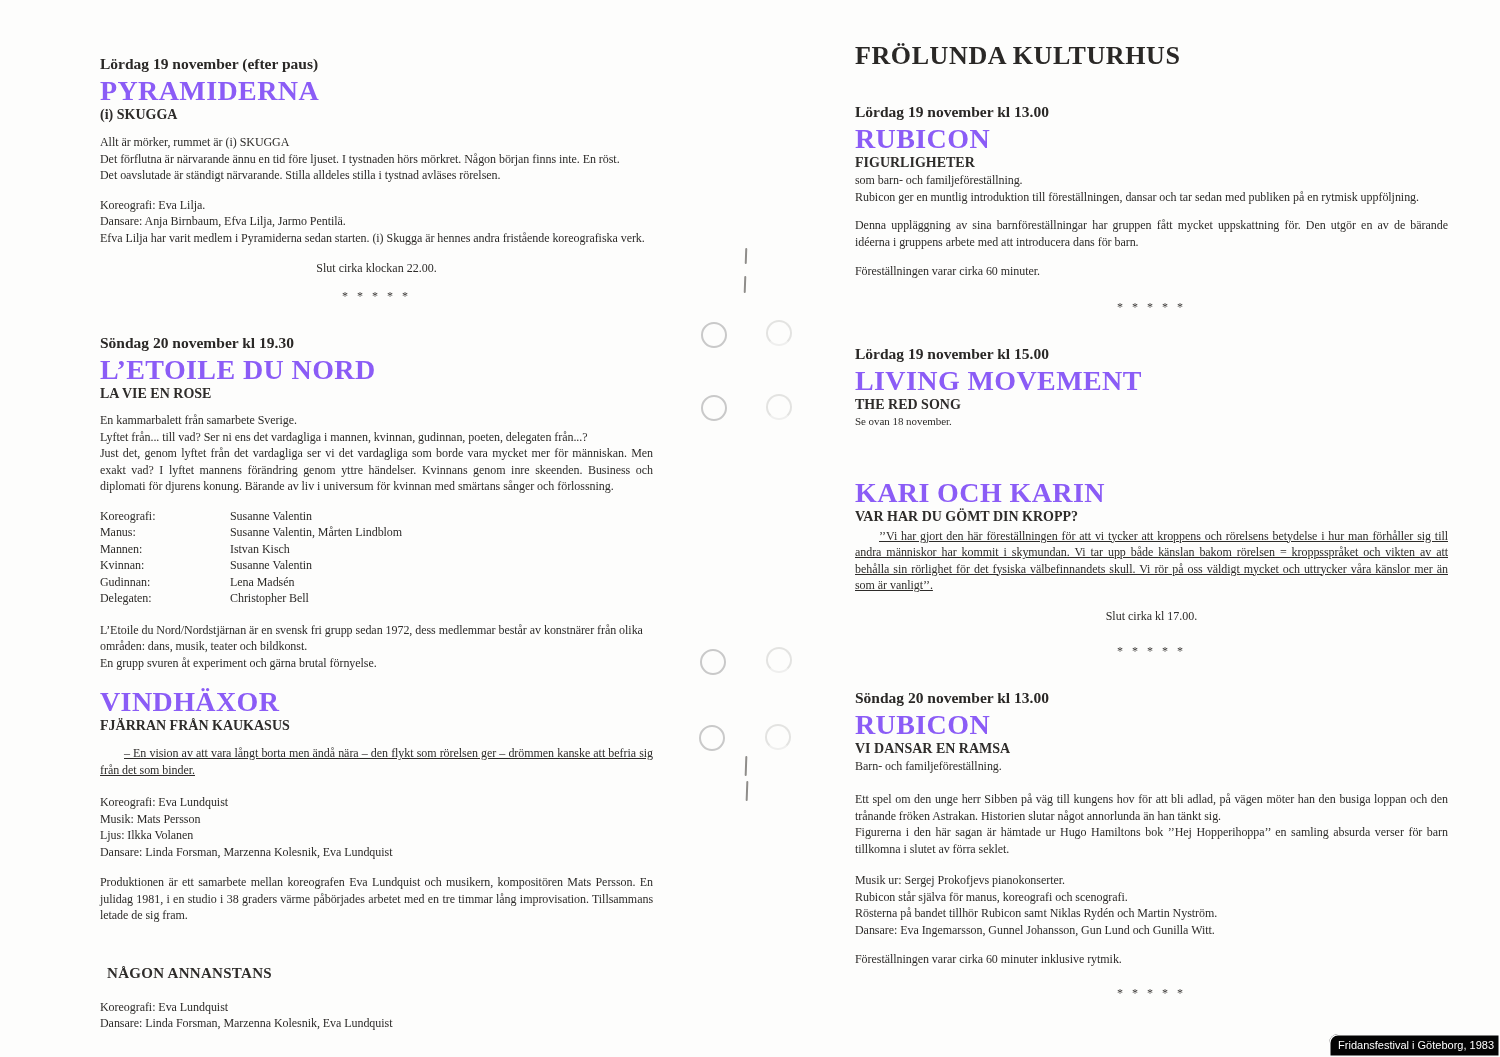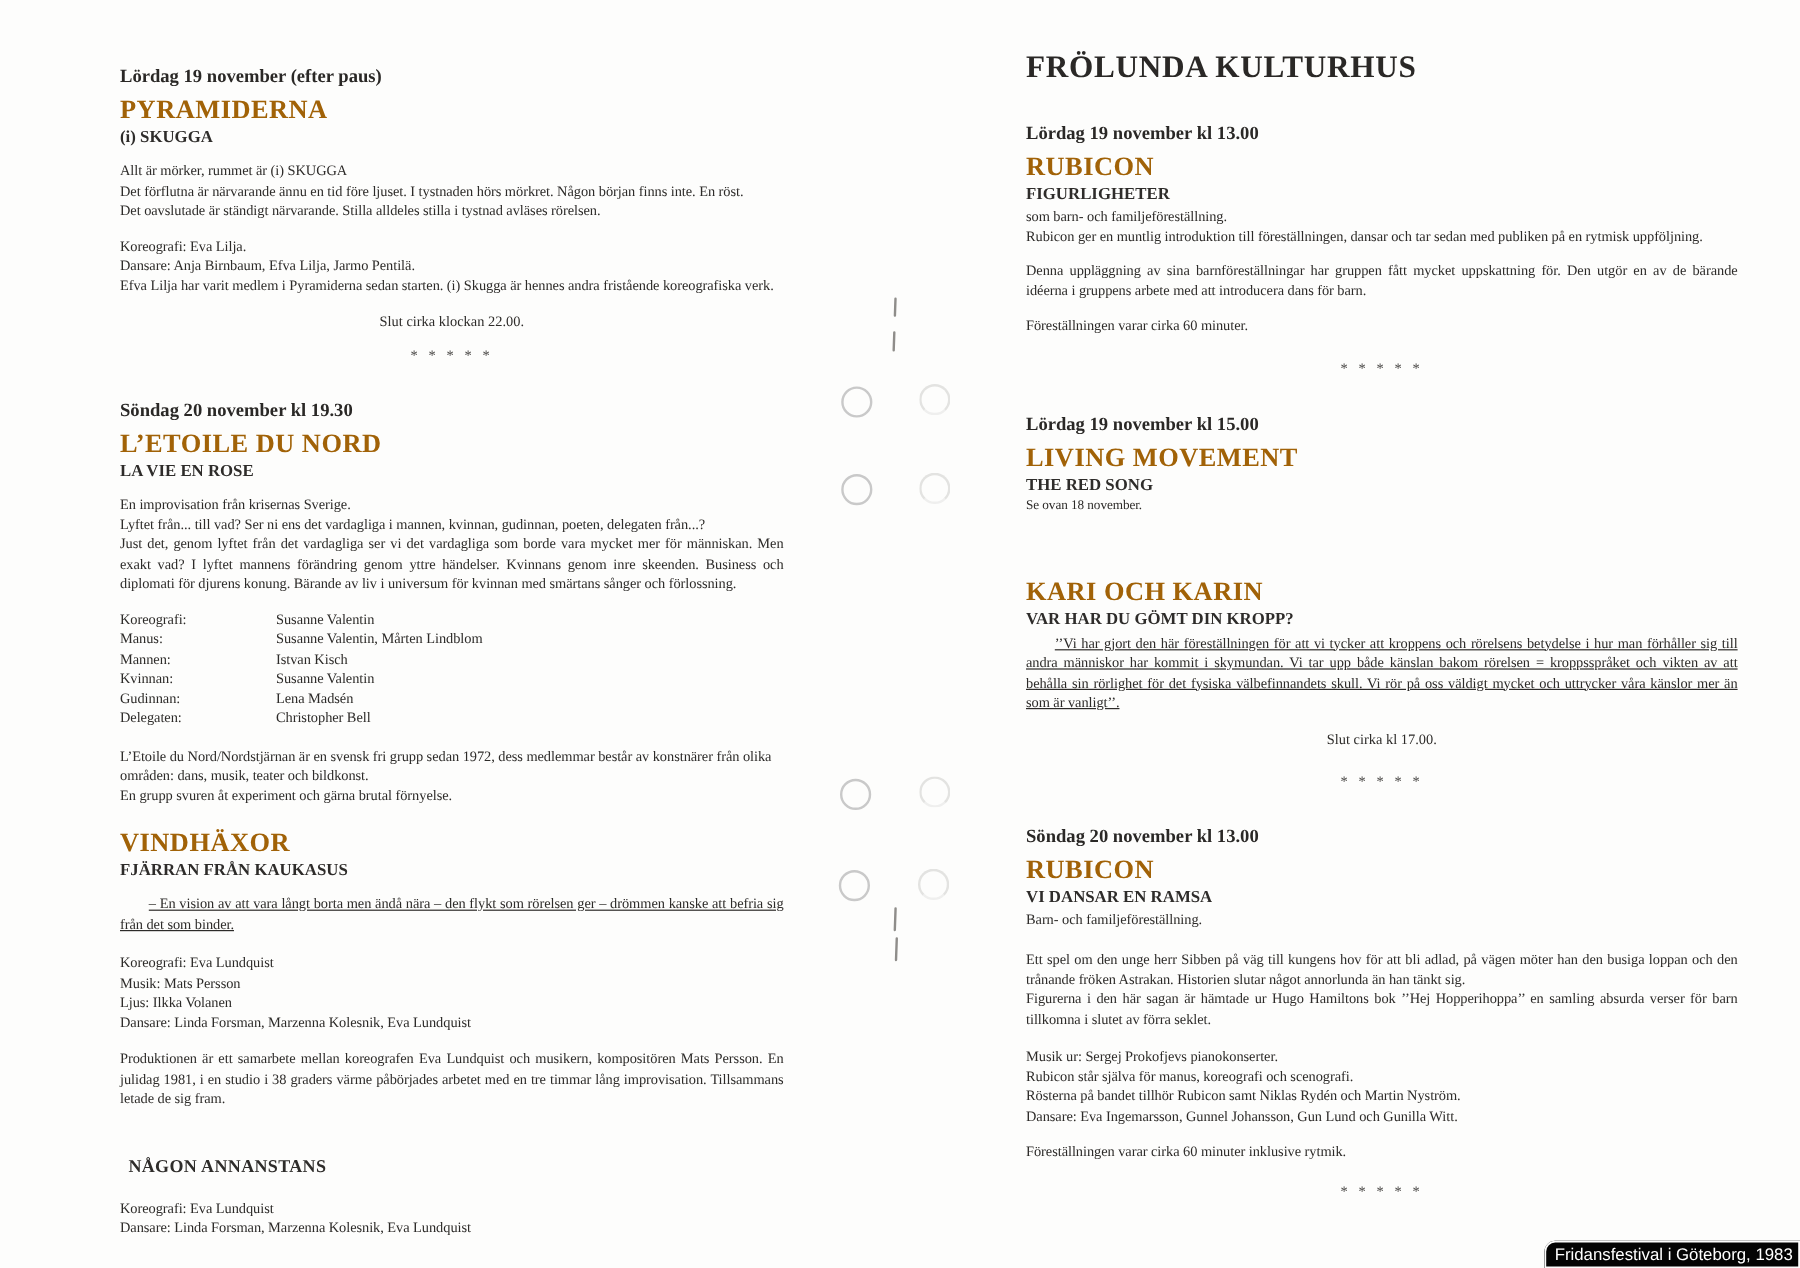--- a/index.html
+++ b/index.html
@@ -7,21 +7,21 @@
   body{width:1500px;height:1057px;position:relative;background:#fdfdfc;overflow:hidden;
        font-family:"Liberation Serif", serif;color:#2d2b29;}
   .page{position:absolute;inset:0;}
   .col{position:absolute;}
   .col-left{left:100px;top:54px;width:553px;}
   .col-right{left:855px;top:40px;width:593px;}
   .col > :first-child{margin-top:0;}
 
   .venue{font-size:26px;font-weight:bold;letter-spacing:.6px;color:#2a2826;line-height:32px;}
   .date{font-size:15.5px;font-weight:bold;margin-top:30px;line-height:20px;color:#2a2826;}
-  .title{font-size:22px;font-weight:bold;margin-top:18px;letter-spacing:.4px;line-height:26px;color:#a16207;}
+  .title{font-size:28px;font-weight:bold;margin-top:18px;letter-spacing:.4px;line-height:26px;color:#8b5cf6;}
   .date + .title{margin-top:4px;}
   .subtitle{font-size:14px;font-weight:bold;margin-top:1px;line-height:19px;color:#2e2c2a;}
   .h3{font-size:15px;font-weight:bold;margin-top:40px;padding-left:7px;letter-spacing:.3px;line-height:19px;color:#2e2c2a;}
   .lines,.flow,.credits{font-size:12px;line-height:16.5px;margin-top:13px;letter-spacing:-.05px;}
   .lines.sm{font-size:11px;line-height:14px;}
   .flow.justify{text-align:justify;}
   .flow.indent{text-indent:24px;text-decoration:underline;}
   .center{font-size:12px;line-height:16px;margin-top:14px;text-align:center;}
   .stars{font-size:12px;line-height:14px;margin-top:13px;text-align:center;letter-spacing:3px;color:#3a3836;}
   .credit-row{display:flex;}
@@ -29,21 +29,21 @@
   .credit-value{flex:1;}
 
   
   .hole{position:absolute;width:22px;height:22px;border-radius:50%;
         border:2.5px solid #c9c9c9;background:transparent;}
   .hole.faint{border-color:#e3e3e1;border-bottom-color:#efefee;}
   .clip{position:absolute;width:2px;background:#8f8d8a;transform:rotate(2deg);border-radius:1px;}
 
   
   .footer-box{position:absolute;right:0;bottom:0;background:#040404;color:#fff;
-      font-family:"Liberation Sans", sans-serif;font-size:14px;line-height:19px;
+      font-family:"Liberation Sans", sans-serif;font-size:11px;line-height:19px;
       padding:2px 6px 2px 9px;border-top-left-radius:9px;
       box-shadow:inset 0 0 0 1.5px #fdfdfd;}
 </style>
 </head>
 <body>
 
 <div class="page">
 
   <div class="col col-left">
       <div class="date">Lördag 19 november (efter paus)</div>
@@ -58,21 +58,21 @@
         <div class="tline">Koreografi: Eva Lilja.</div>
         <div class="tline">Dansare: Anja Birnbaum, Efva Lilja, Jarmo Pentilä.</div>
         <div class="tline">Efva Lilja har varit medlem i Pyramiderna sedan starten. (i) Skugga är hennes andra fristående koreografiska verk.</div>
       </div>
       <div class="center">Slut cirka klockan 22.00.</div>
       <div class="stars">* * * * *</div>
       <div class="date">Söndag 20 november kl 19.30</div>
       <div class="title">L’ETOILE DU NORD</div>
       <div class="subtitle">LA VIE EN ROSE</div>
       <div class="lines" style="margin-top: 9px;">
-        <div class="tline">En improvisation från krisernas Sverige.</div>
+        <div class="tline">En kammarbalett från samarbete Sverige.</div>
         <div class="tline">Lyftet från... till vad? Ser ni ens det vardagliga i mannen, kvinnan, gudinnan, poeten, delegaten från...?</div>
       </div>
       <div class="flow justify" style="margin-top: 0px;">Just det, genom lyftet från det vardagliga ser vi det vardagliga som borde vara mycket mer för människan. Men exakt vad? I lyftet mannens förändring genom yttre händelser. Kvinnans genom inre skeenden. Business och diplomati för djurens konung. Bärande av liv i universum för kvinnan med smärtans sånger och förlossning.</div>
       <div class="credits">
         <div class="credit-row">
           <span class="credit-label">Koreografi:</span>
           <span class="credit-value">Susanne Valentin</span>
         </div>
         <div class="credit-row">
           <span class="credit-label">Manus:</span>

